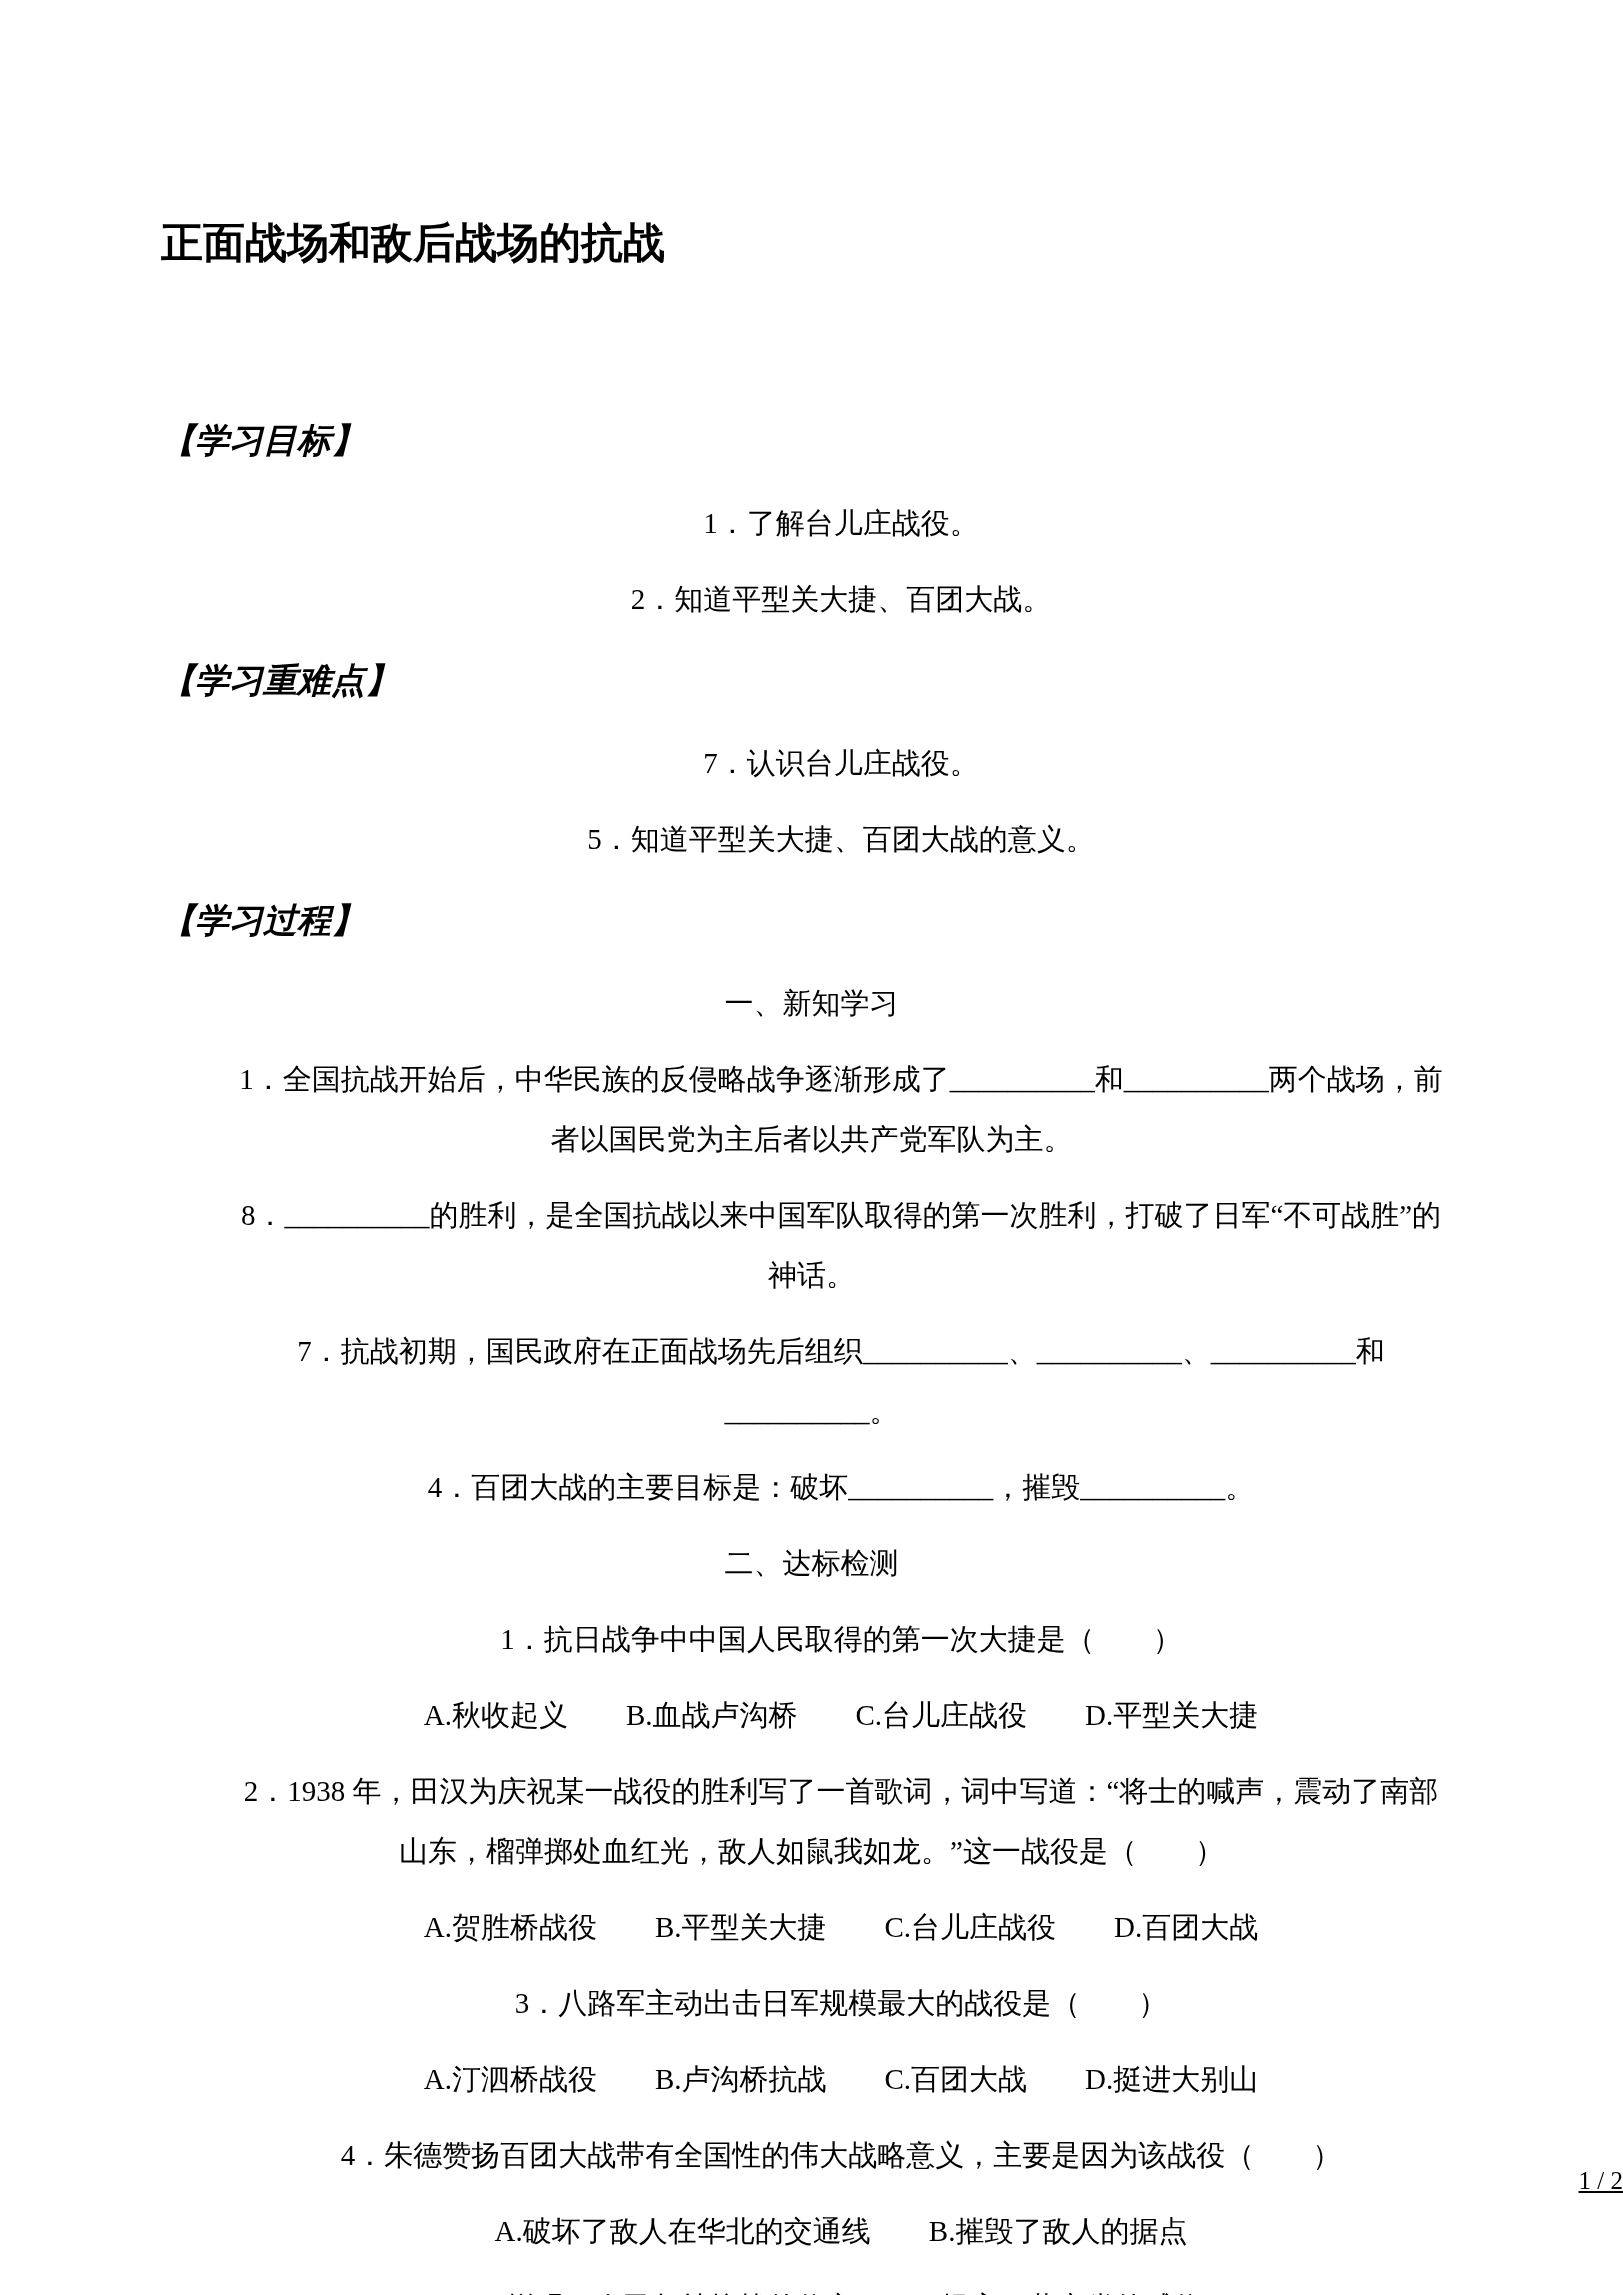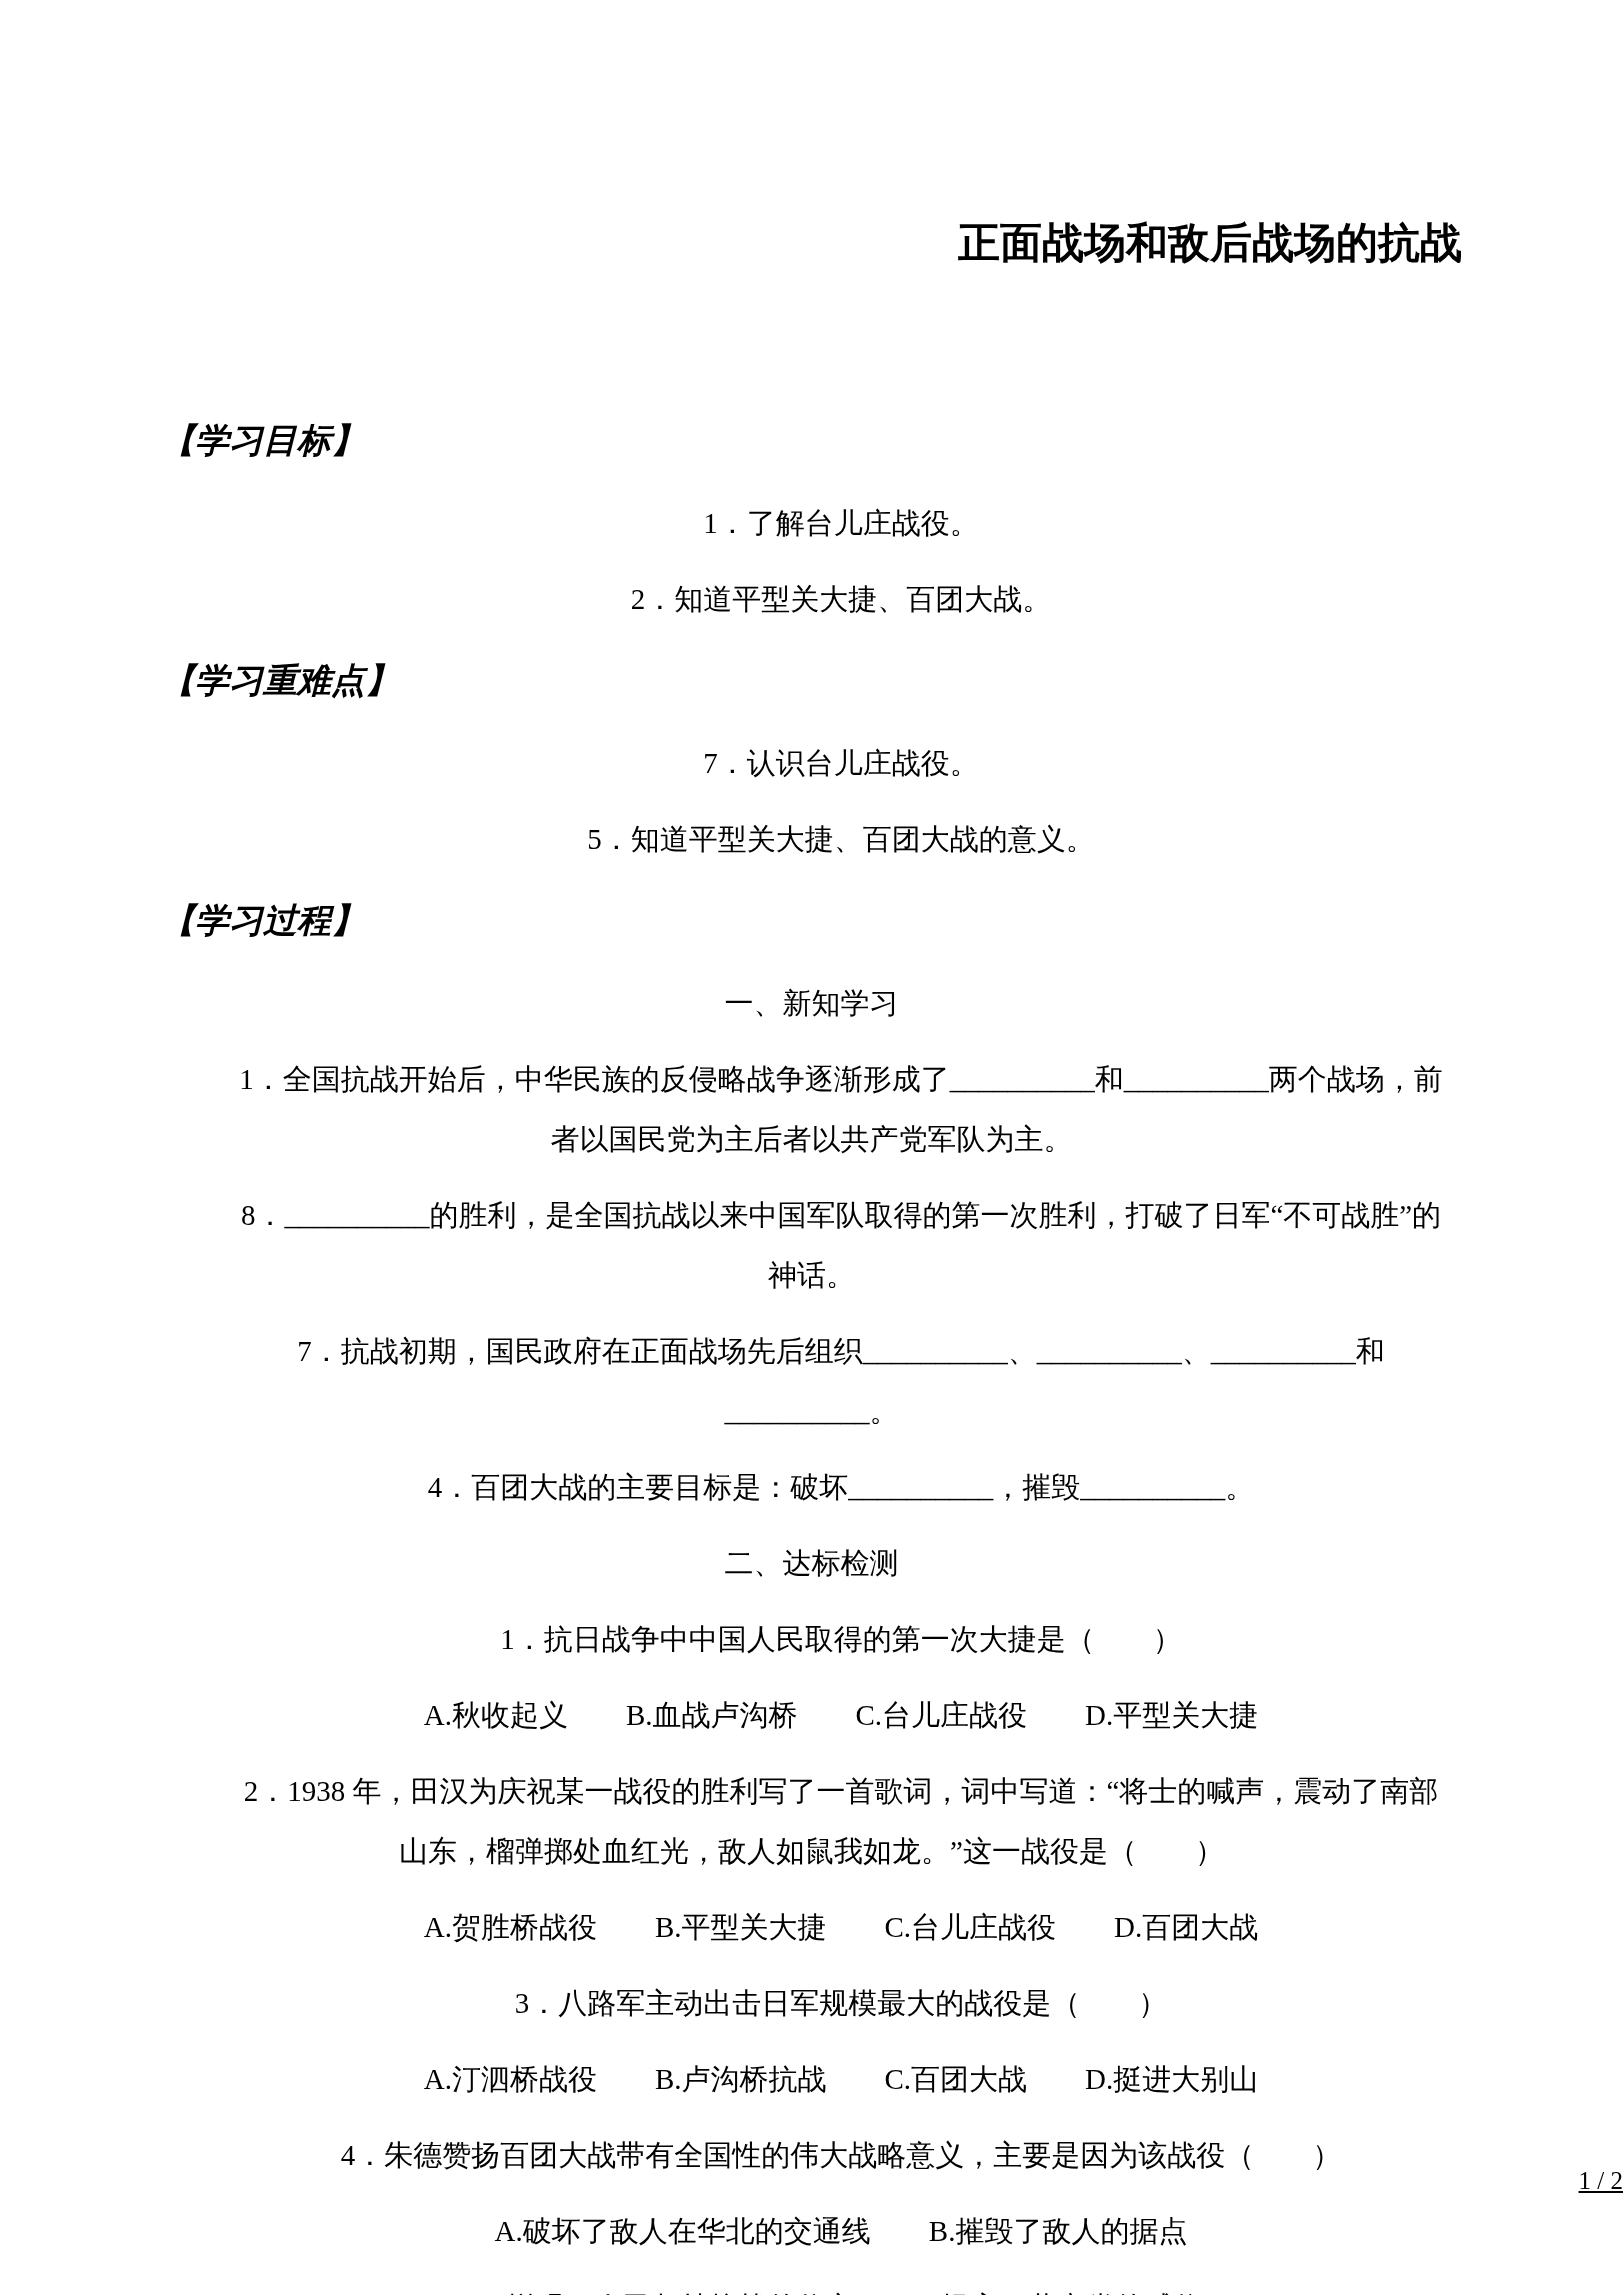--- a/index.html
+++ b/index.html
@@ -20,21 +20,21 @@
     .content {
       position: absolute;
       left: 161px;
       top: 217px;
       width: 1301px;
     }
     .title {
       font-size: 42px;
       line-height: 53px;
       font-weight: bold;
-      text-align: right;
+      text-align: left;
       margin: 0 0 135px 0;
     }
     .heading {
       font-size: 34px;
       line-height: 72px;
       font-weight: bold;
       margin: 0;
       text-align: left;
       font-style: italic;
     }

